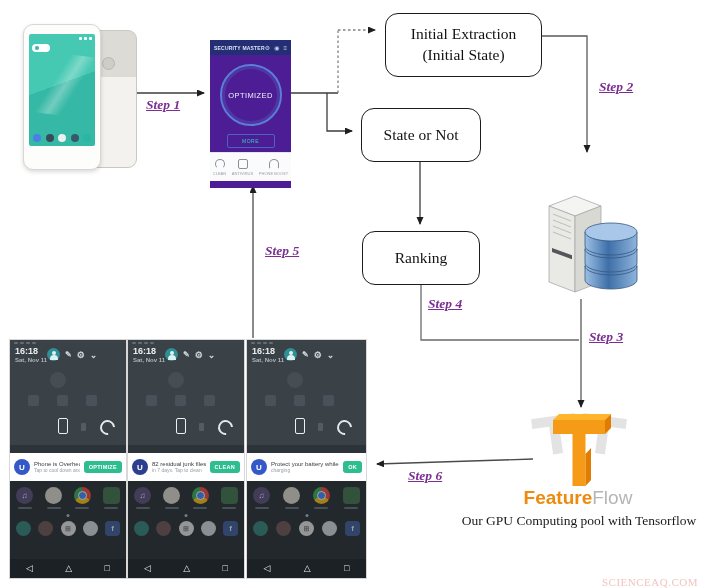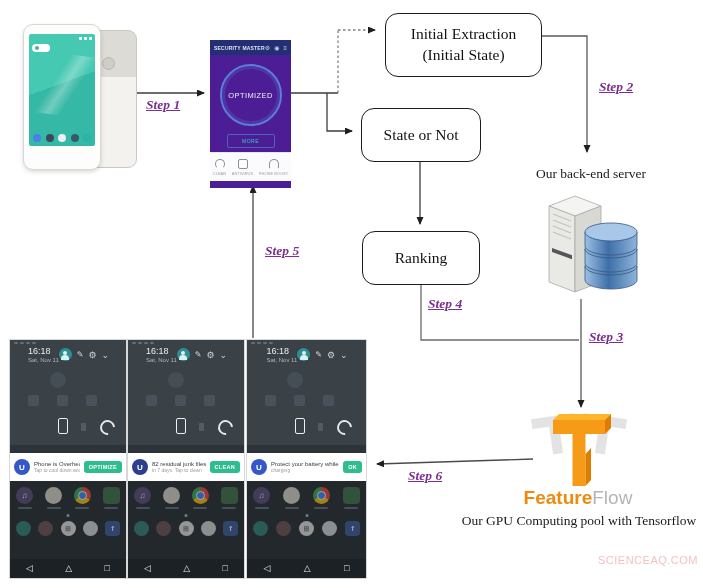--- a/index.html
+++ b/index.html
@@ -61,21 +61,21 @@
   .tflogo{left:527px;top:402px;z-index:3;}
   .tfword{position:absolute;left:516px;top:487px;width:124px;text-align:center;z-index:3;
           font-family:"Liberation Sans",sans-serif;font-size:19px;font-weight:bold;}
   .tfword .o{color:#ee8a0e;} .tfword .g{color:#b5b5b5;font-weight:normal;}
   
   .panel{position:absolute;top:340px;height:238px;z-index:3;display:flex;flex-direction:column;
          font-family:"Liberation Sans",sans-serif;background:#3a4147;box-shadow:0 0 0 1px #d8d8d8;}
   .qs{position:relative;height:113px;background:#3a4147;}
   .qs-status{position:absolute;left:4px;top:2px;display:flex;gap:2px;opacity:.55;}
   .qs-status b{width:4px;height:2px;background:#8a949b;border-radius:1px;}
-  .qs-head{position:absolute;left:5px;top:6px;right:4px;display:flex;justify-content:center;}
+  .qs-head{position:absolute;left:5px;top:6px;right:4px;display:flex;justify-content:flex-start;font-weight:bold;}
   .qs-time{display:block;font-size:9px;color:#eceef0;}
   .qs-date{display:block;font-size:6px;color:#aeb6bb;margin-top:1px;}
   .qs-ics{display:flex;align-items:center;gap:5px;color:#cfd4d6;}
   .qav{width:13px;height:13px;border-radius:50%;background:#2e8f96;position:relative;}
   .qav::before{content:"";position:absolute;left:4.5px;top:2.5px;width:4px;height:4px;border-radius:50%;background:#dff0f1;}
   .qav::after{content:"";position:absolute;left:2.5px;top:7px;width:8px;height:5px;border-radius:4px 4px 0 0;background:#dff0f1;}
   .qpen{font-size:8px;} .qgear{font-size:9px;} .qchev{font-size:9px;}
   .tile-circ{position:absolute;left:40px;top:32px;width:16px;height:16px;border-radius:50%;background:#49525a;opacity:.75;}
   .tile-sq{position:absolute;top:55px;width:11px;height:11px;border-radius:2px;background:#4c565e;opacity:.85;}
   .flashlight{position:absolute;left:48px;top:78px;width:8px;height:14px;border:1.6px solid #edf0f2;border-radius:2px;}
@@ -98,22 +98,22 @@
        align-items:center;justify-content:center;color:#e8e8e8;font-size:8px;font-weight:bold;}
   .aic.sq{border-radius:4px;}
   .chrome{background:conic-gradient(#ea4335 0 120deg,#fbbc05 120deg 240deg,#34a853 240deg 360deg);}
   .chrome i{width:7px;height:7px;border-radius:50%;background:#4285f4;border:1.5px solid #fff;}
   .lblbar{position:absolute;display:flex;left:8px;right:8px;justify-content:space-between;}
   .lblbar b{width:14px;height:2px;background:#55606a;border-radius:1px;opacity:.7;}
   .pagedot{position:absolute;left:50%;transform:translateX(-50%);width:3px;height:3px;border-radius:50%;background:#737d85;}
   .navbar{height:19px;background:#1c2125;display:flex;align-items:center;justify-content:space-around;
           color:#e9ebec;font-size:9px;}
   .navbar span{line-height:1;}
-  .watermark{position:absolute;right:5px;bottom:22px;z-index:5;color:#f2c3c3;
-             font-family:Liberation Sans, sans-serif;font-size:11px;letter-spacing:.5px;}
+  .watermark{position:absolute;right:5px;bottom:0;z-index:5;color:#f2c3c3;
+             font-family:Liberation Serif, serif;font-size:11px;letter-spacing:.5px;}
 </style>
 </head>
 <body>
 
 <div class="canvas">
 
   <svg class="wires" width="703" height="588" viewBox="0 0 703 588">
     <defs>
       <marker id="ar" markerWidth="9" markerHeight="8" refX="7" refY="3.5" orient="auto" markerUnits="userSpaceOnUse">
         <path d="M0,0 L8,3.5 L0,7 Z" fill="#1e1e1e"></path>
@@ -201,21 +201,20 @@
     <span>Ranking</span>
   </div>
 
   <span class="step" style="left:146px;top:97px;">Step 1</span>
   <span class="step" style="left:599px;top:79px;">Step 2</span>
   <span class="step" style="left:589px;top:329px;">Step 3</span>
   <span class="step" style="left:408px;top:468px;">Step 6</span>
   <span class="step" style="left:265px;top:243px;">Step 5</span>
   <span class="step" style="left:428px;top:296px;">Step 4</span>
 
-  <div class="cap" style="left:512px;top:166px;width:158px;">Our back-end server</div>
   <svg class="abs serversvg" width="110" height="106" viewBox="0 0 110 106">
     <defs>
       <linearGradient id="dbg" x1="0" y1="0" x2="1" y2="0">
         <stop offset="0" stop-color="#9dc0e4"></stop>
         <stop offset="0.45" stop-color="#3e6fa8"></stop>
         <stop offset="1" stop-color="#8fb4dc"></stop>
       </linearGradient>
     </defs>
     <polygon points="16,14 42,4 68,14 42,24" fill="#f4f4f2" stroke="#a8a8a4" stroke-width="0.8"></polygon>
     <polygon points="16,14 42,24 42,100 16,90" fill="#e9e9e5" stroke="#a8a8a4" stroke-width="0.8"></polygon>

